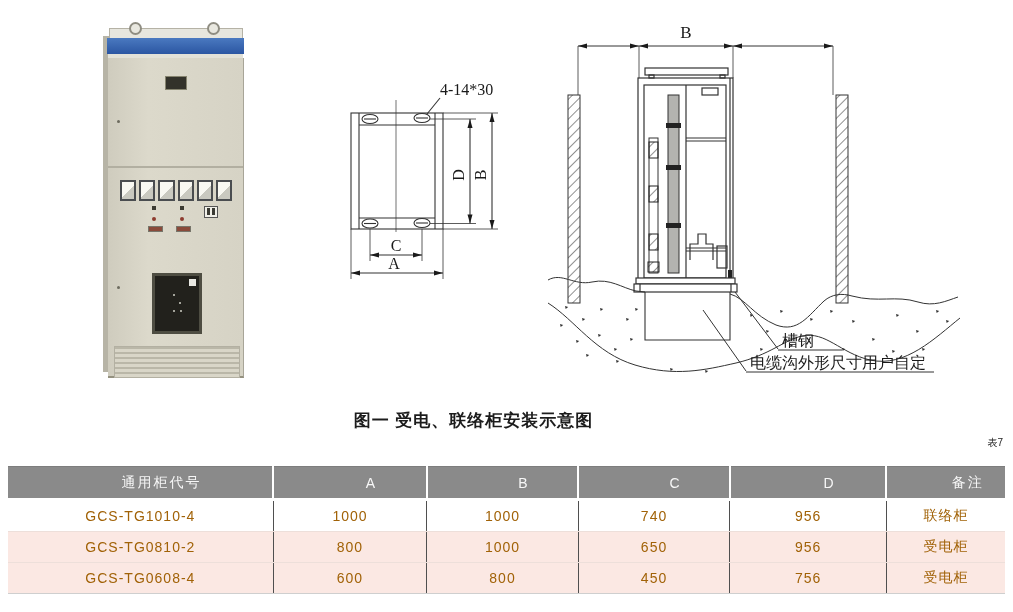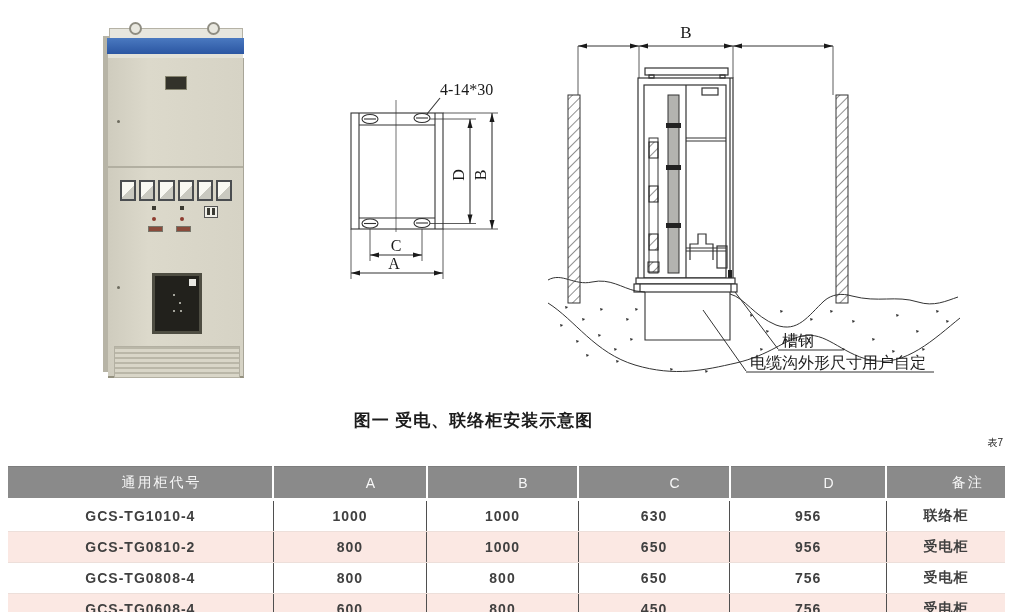--- a/index.html
+++ b/index.html
@@ -41,22 +41,22 @@
     font-size:17px;font-weight:bold;color:#1c1c1c;letter-spacing:1px;}
   #table-tag{position:absolute;right:10px;top:436px;font-size:10px;color:#222;}
 
   
   #spec-table{position:absolute;left:8px;top:466px;width:997px;border-collapse:collapse;table-layout:fixed;
     font-size:14px;}
   #spec-table th{background:#8a8a8a;color:#f7f7f7;font-weight:normal;height:29px;
     border-left:2px solid #ffffff;border-top:1px solid #7d7d7d;border-bottom:3px solid #ffffff;
     letter-spacing:2px;padding-left:44px;}
   #spec-table th:first-child{border-left:none;}
-  #spec-table td{height:28px;text-align:center;color:#404040;
-    border-left:1px solid #4f4f4f;border-bottom:1px solid #eddfda;letter-spacing:1px;font-weight:bold;}
+  #spec-table td{height:28px;text-align:center;color:#a16207;
+    border-left:1px solid #4f4f4f;border-bottom:1px solid #eddfda;letter-spacing:1px;}
   #spec-table td:first-child{border-left:none;}
   #spec-table tr.alt td{background:#fbe8e3;}
   #spec-table tr:last-child td{border-bottom:1px solid #cfcfcf;}
 </style>
 </head>
 <body>
 
 <div id="page">
 
   <div id="photo">
@@ -297,38 +297,30 @@
         <th>C</th>
         <th>D</th>
         <th>备注</th>
       </tr>
     </thead>
     <tbody>
       <tr>
         <td>GCS-TG1010-4</td>
         <td>1000</td>
         <td>1000</td>
-        <td>630</td>
+        <td>740</td>
         <td>956</td>
         <td>联络柜</td>
       </tr>
       <tr class="alt">
         <td>GCS-TG0810-2</td>
         <td>800</td>
         <td>1000</td>
         <td>650</td>
         <td>956</td>
-        <td>受电柜</td>
-      </tr>
-      <tr>
-        <td>GCS-TG0808-4</td>
-        <td>800</td>
-        <td>800</td>
-        <td>650</td>
-        <td>756</td>
         <td>受电柜</td>
       </tr>
       <tr class="alt">
         <td>GCS-TG0608-4</td>
         <td>600</td>
         <td>800</td>
         <td>450</td>
         <td>756</td>
         <td>受电柜</td>
       </tr>

